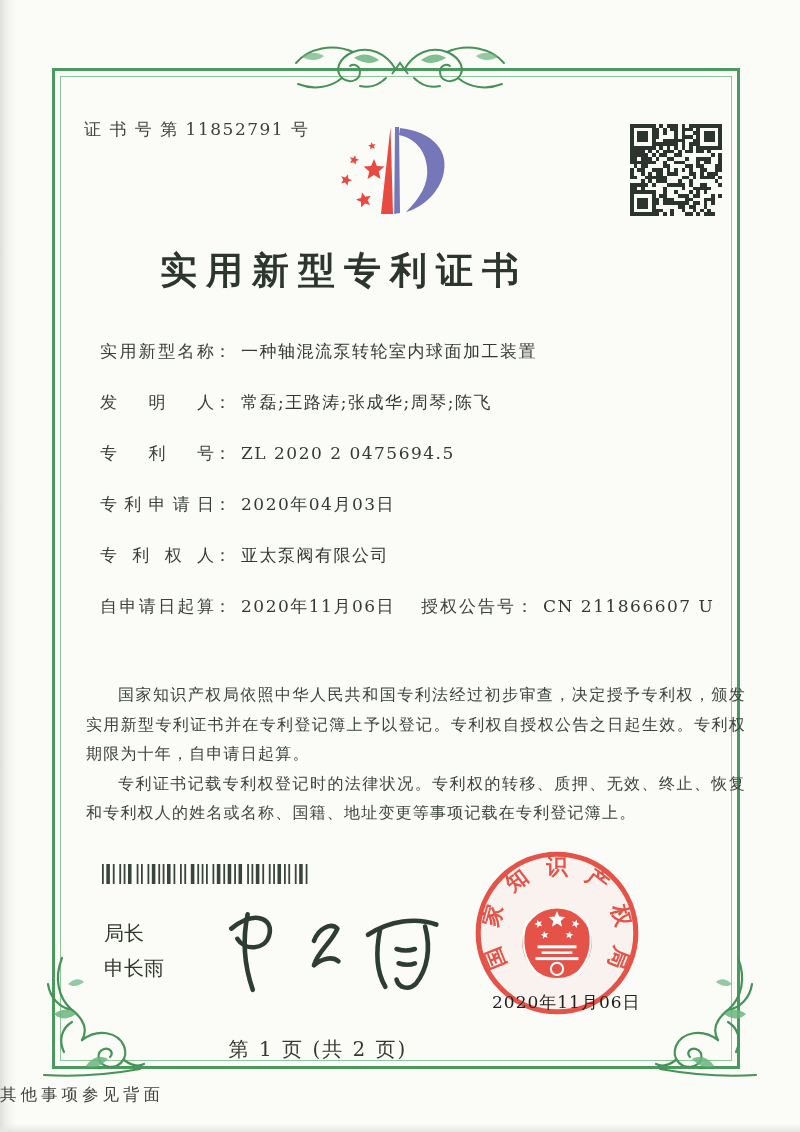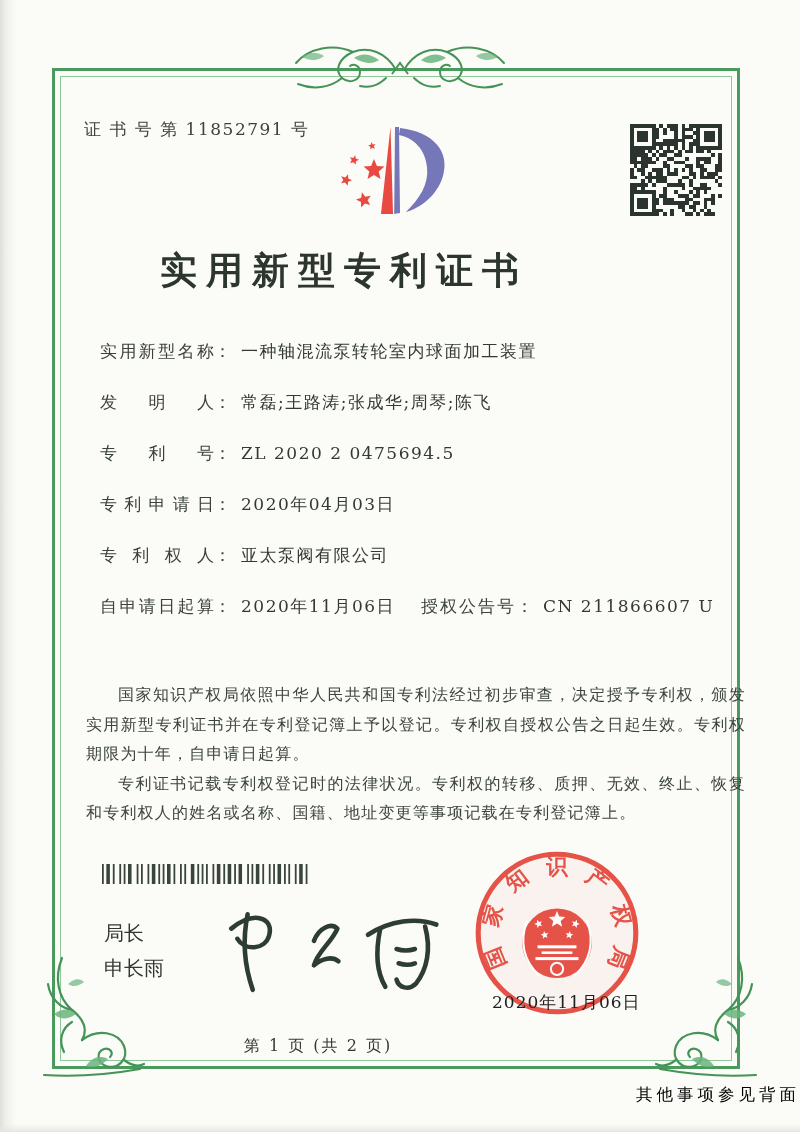--- a/index.html
+++ b/index.html
@@ -70,25 +70,25 @@
   .signature{position:absolute;left:215px;top:898px;width:255px;height:102px;}
 
   .seal{position:absolute;left:470px;top:846px;width:174px;height:174px;opacity:.88;}
   .seal-date{
     position:absolute;left:492px;top:991px;width:200px;
     font-size:17px;letter-spacing:1px;color:#1f1f1f;z-index:5;
   }
 
   .page-info{
     position:absolute;left:0;top:1036px;width:636px;text-align:center;
-    font-size:16px;letter-spacing:2px;color:#35392f;
+    font-size:20px;letter-spacing:2px;color:#35392f;
   }
   .footer-note{
-    position:absolute;left:0;top:1084px;width:800px;text-align:right;
-    font-size:16.5px;letter-spacing:4px;color:#000000;
+    position:absolute;left:0;top:1084px;width:800px;text-align:left;
+    font-size:16.5px;letter-spacing:4px;color:#404040;
   }
 </style>
 </head>
 <body>
 
 <div class="cert">
 
   <div class="photo-edge-left"></div>
   <div class="photo-edge-bottom"></div>
 

